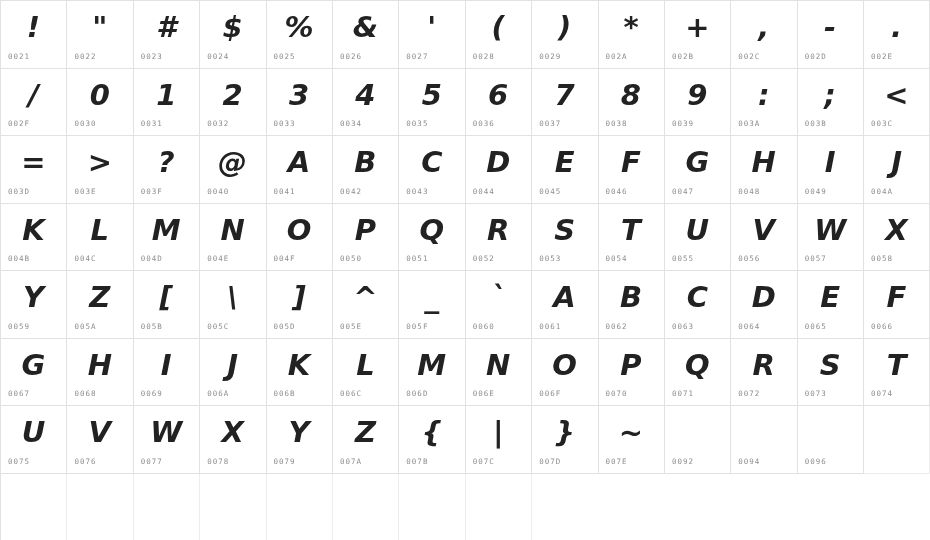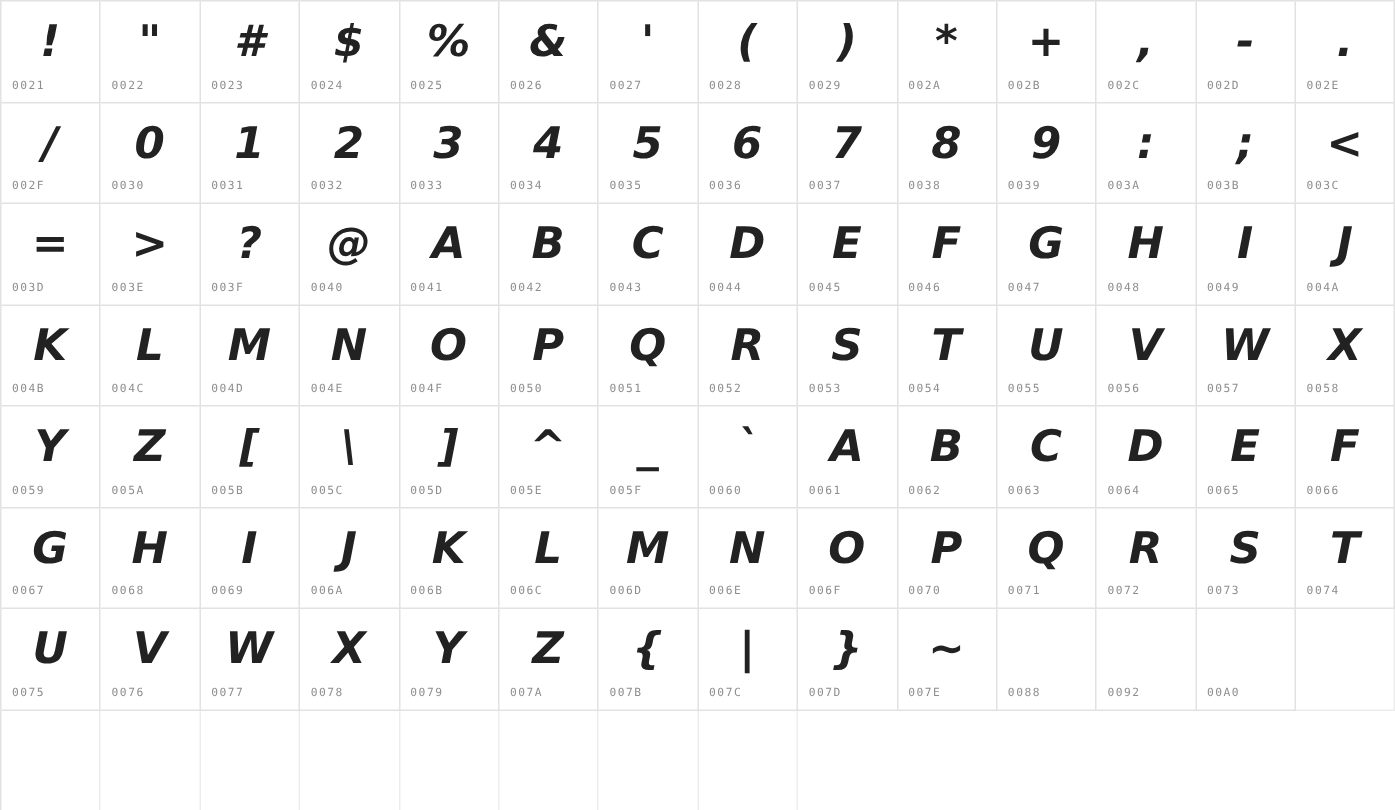--- a/index.html
+++ b/index.html
@@ -435,29 +435,29 @@
     <div class="cell">
       <div class="glyph">}</div>
       <div class="code">007D</div>
     </div>
     <div class="cell">
       <div class="glyph">~</div>
       <div class="code">007E</div>
     </div>
     <div class="cell">
       <div class="glyph"></div>
-      <div class="code">0088</div>
-    </div>
-    <div class="cell">
-      <div class="glyph"></div>
       <div class="code">0092</div>
     </div>
     <div class="cell">
       <div class="glyph"></div>
-      <div class="code">00A0</div>
+      <div class="code">0094</div>
+    </div>
+    <div class="cell">
+      <div class="glyph"></div>
+      <div class="code">0096</div>
     </div>
     <div class="cell empty">
       <div class="glyph"></div>
       <div class="code"></div>
     </div>
     <div class="cell empty">
       <div class="glyph"></div>
       <div class="code"></div>
     </div>
     <div class="cell empty">

